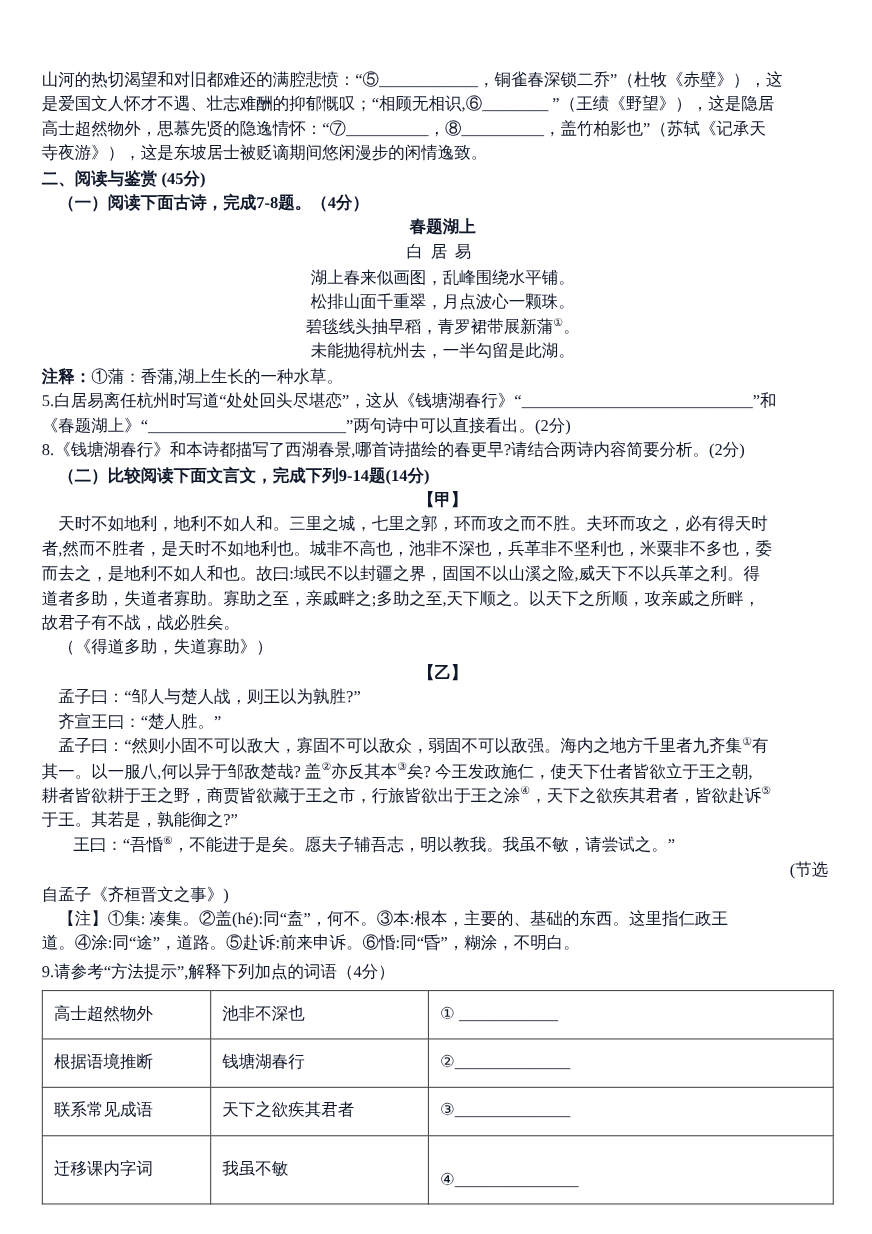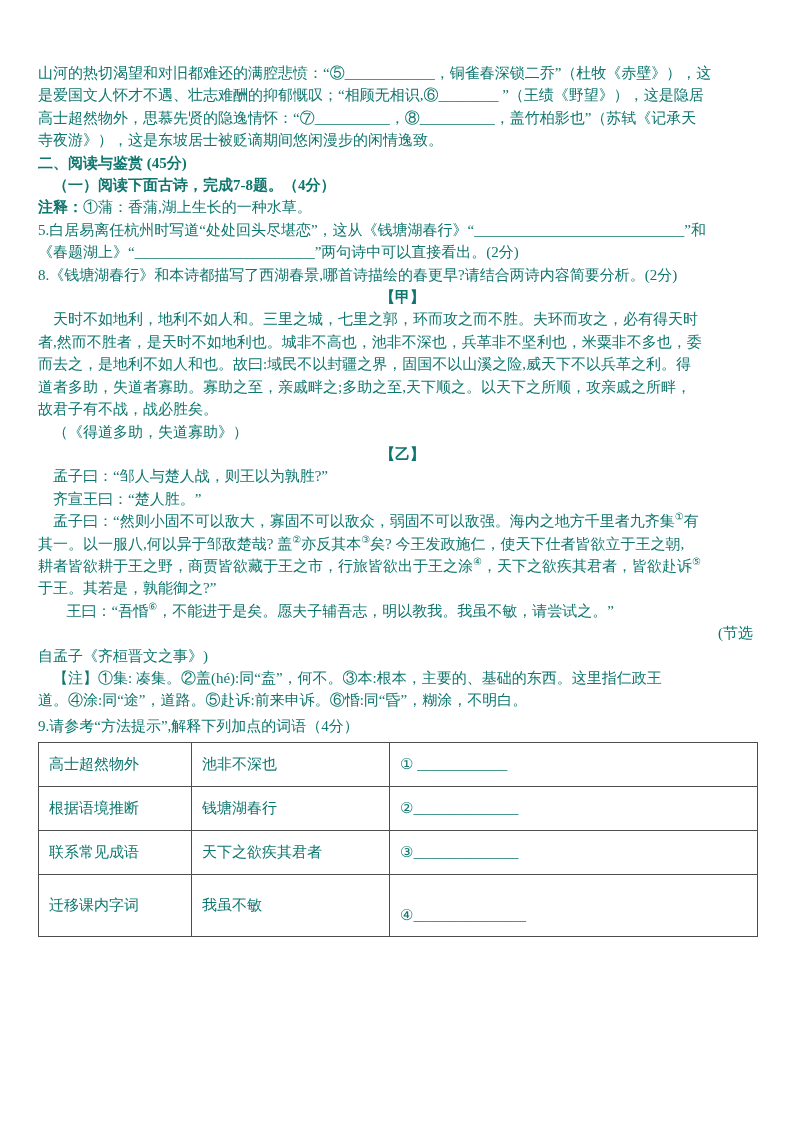--- a/index.html
+++ b/index.html
@@ -1,19 +1,19 @@
 <!DOCTYPE html>
 <html><head>
 <meta charset="utf-8">
 <style>
   html,body{margin:0;padding:0;background:#e8e8e8;}
   .sheet{
     width:793px;height:1122px;background:#ffffff;margin:0 auto;
     font-family:"Liberation Serif","DejaVu Serif",serif;
-    color:#0f766e;box-sizing:border-box;
+    color:#0f172a;box-sizing:border-box;
     padding:62px 26px 0 38px;
     font-size:15px;line-height:22.4px;
     overflow:hidden;
   }
   .line{white-space:nowrap;}
   .bold{font-weight:bold;}
   .center{text-align:center;}
   .right{text-align:right;padding-right:14px;}
   .ind1{text-indent:1em;}
   .ind2{text-indent:1.9em;}
@@ -49,30 +49,39 @@
   <div>
     <div class="line">山河的热切渴望和对旧都难还的满腔悲愤：“⑤____________，铜雀春深锁二乔”（杜牧《赤壁》），这</div>
     <div class="line">是爱国文人怀才不遇、壮志难酬的抑郁慨叹；“相顾无相识,⑥________ ”（王绩《野望》），这是隐居</div>
     <div class="line">高士超然物外，思慕先贤的隐逸情怀：“⑦__________，⑧__________，盖竹柏影也”（苏轼《记承天</div>
     <div class="line">寺夜游》），这是东坡居士被贬谪期间悠闲漫步的闲情逸致。</div>
   </div>
 
   <div class="line bold">二、阅读与鉴赏 (45分)</div>
   <div class="line bold ind1">（一）阅读下面古诗，完成7-8题。（4分）</div>
 
+  <div class="poem center">
+    <div class="line bold">春题湖上</div>
+    <div class="line poem-author">白居易</div>
+    <div class="line">湖上春来似画图，乱峰围绕水平铺。</div>
+    <div class="line">松排山面千重翠，月点波心一颗珠。</div>
+    <div class="line">碧毯线头抽早稻，青罗裙带展新蒲<sup>①</sup>。</div>
+    <div class="line">未能抛得杭州去，一半勾留是此湖。</div>
+  </div>
 
   <div class="line"><span class="bold">注释：</span><span>①蒲：香蒲,湖上生长的一种水草。</span></div>
 
   <div>
     <div class="line">5.白居易离任杭州时写道“处处回头尽堪恋”，这从《钱塘湖春行》“____________________________”和</div>
     <div class="line">《春题湖上》“________________________”两句诗中可以直接看出。(2分)</div>
   </div>
 
   <div class="line">8.《钱塘湖春行》和本诗都描写了西湖春景,哪首诗描绘的春更早?请结合两诗内容简要分析。(2分)</div>
 
+  <div class="line bold ind1">（二）比较阅读下面文言文，完成下列9-14题(14分)</div>
 
   <div class="line bold center">【甲】</div>
 
   <div>
     <div class="line ind1">天时不如地利，地利不如人和。三里之城，七里之郭，环而攻之而不胜。夫环而攻之，必有得天时</div>
     <div class="line">者,然而不胜者，是天时不如地利也。城非不高也，池非不深也，兵革非不坚利也，米粟非不多也，委</div>
     <div class="line">而去之，是地利不如人和也。故曰:域民不以封疆之界，固国不以山溪之险,威天下不以兵革之利。得</div>
     <div class="line">道者多助，失道者寡助。寡助之至，亲戚畔之;多助之至,天下顺之。以天下之所顺，攻亲戚之所畔，</div>
     <div class="line">故君子有不战，战必胜矣。</div>
     <div class="line ind1">（《得道多助，失道寡助》）</div>

